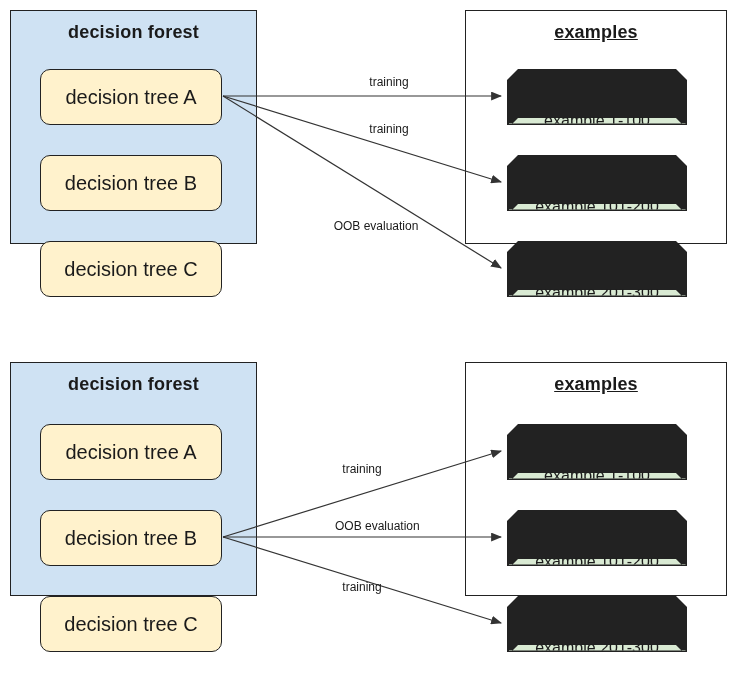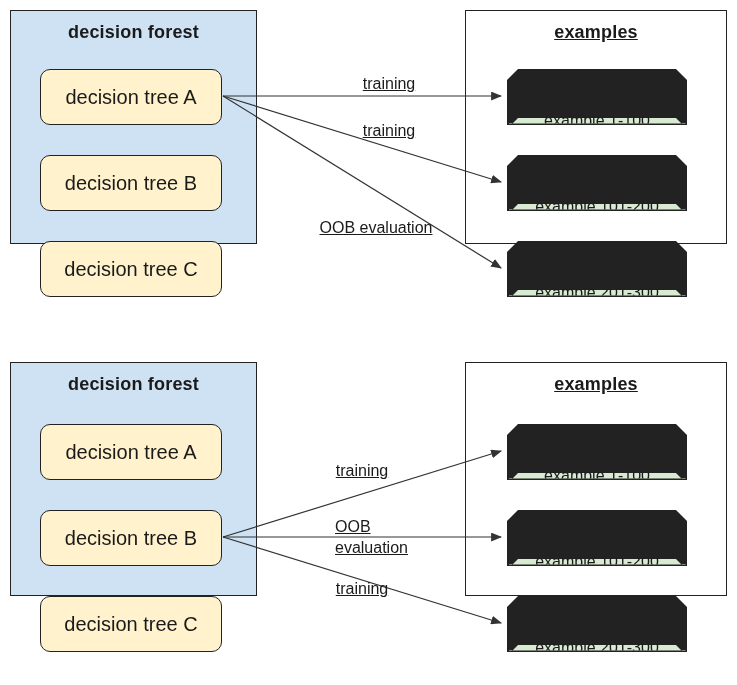--- a/index.html
+++ b/index.html
@@ -81,24 +81,23 @@
   .d2 .node-row-2, .d2 .ex-row-2 { top: 233px; }
   .arrow-layer {
     position: absolute;
     inset: 0;
     z-index: 5;
     pointer-events: none;
   }
   .arrow-label {
     position: absolute;
     z-index: 6;
-    font-size: 16px;
+    font-size: 12px;
     color: var(--text);
     background: transparent;
-    text-decoration: underline;
   }
   .centered { text-align: center; white-space: nowrap; }
   .lbl-t1-1 { left: 339px; top: 75px;  width: 100px; }
   .lbl-t1-2 { left: 339px; top: 122px; width: 100px; }
   .lbl-t1-3 { left: 311px; top: 219px; width: 130px; }
   .lbl-t2-1 { left: 312px; top: 462px; width: 100px; }
   .lbl-t2-2 { left: 335px; top: 516px; width: 92px; line-height: 21px; text-align: left; }
   .lbl-t2-3 { left: 312px; top: 580px; width: 100px; }
 </style>
 </head>

